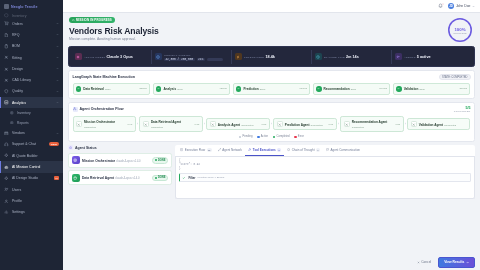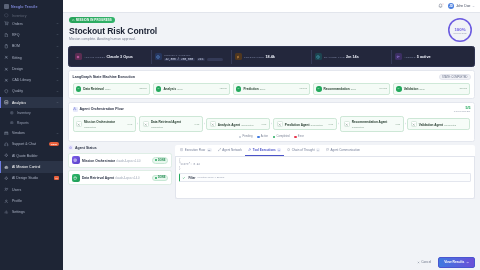--- a/index.html
+++ b/index.html
@@ -619,21 +619,21 @@
     <div class="content">
 
       <div class="page-head">
         <div class="ph-left">
           <div class="status-pill">
             <svg class="pill-ico" viewBox="0 0 16 16" fill="none" stroke="currentColor" stroke-width="2">
                 <circle cx="8" cy="8" r="5.5"></circle>
               </svg>
             <span>MISSION IN PROGRESS</span>
           </div>
-          <div class="page-title">Stockout Risk Control</div>
+          <div class="page-title">Vendors Risk Analysis</div>
           <div class="page-sub">Mission complete. Awaiting human approval.</div>
         </div>
         <div class="ring-wrap">
           <svg viewBox="0 0 44 44">
             <circle cx="22" cy="22" r="19" fill="none" stroke="#e6e3f7" stroke-width="2.6"></circle>
             <circle id="ringArc" cx="22" cy="22" r="19" fill="none" stroke="#6c5ce0" stroke-width="2.6" stroke-linecap="round" stroke-dasharray="119.38052083641213" stroke-dashoffset="0"></circle>
           </svg>
           <div class="ring-label">
             <span class="ring-pct">100%</span>
             <span class="ring-sub">COMPLETE</span>

